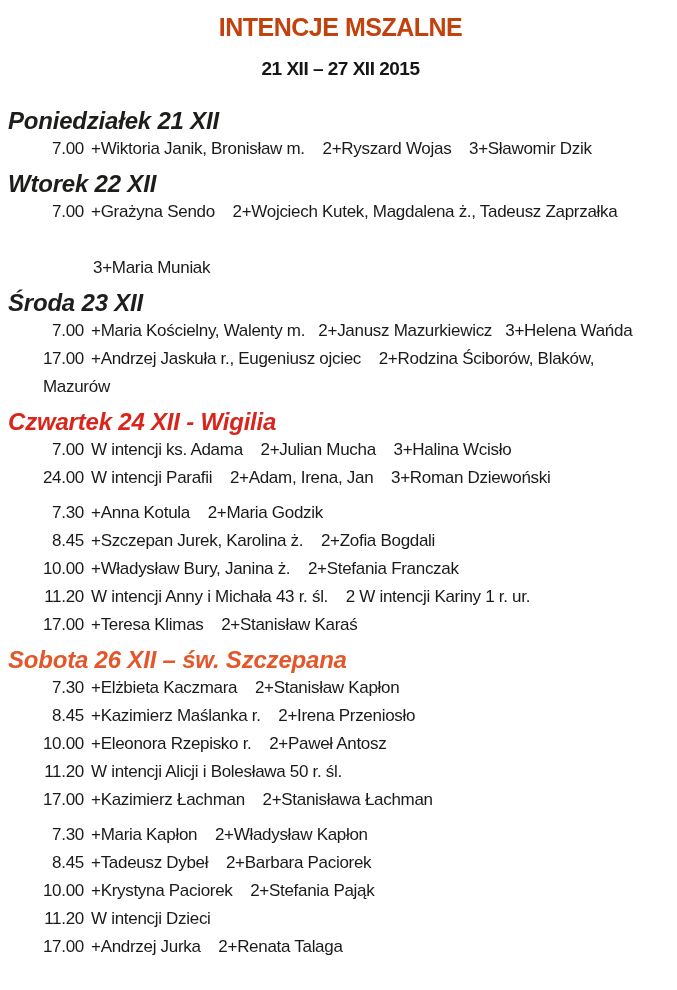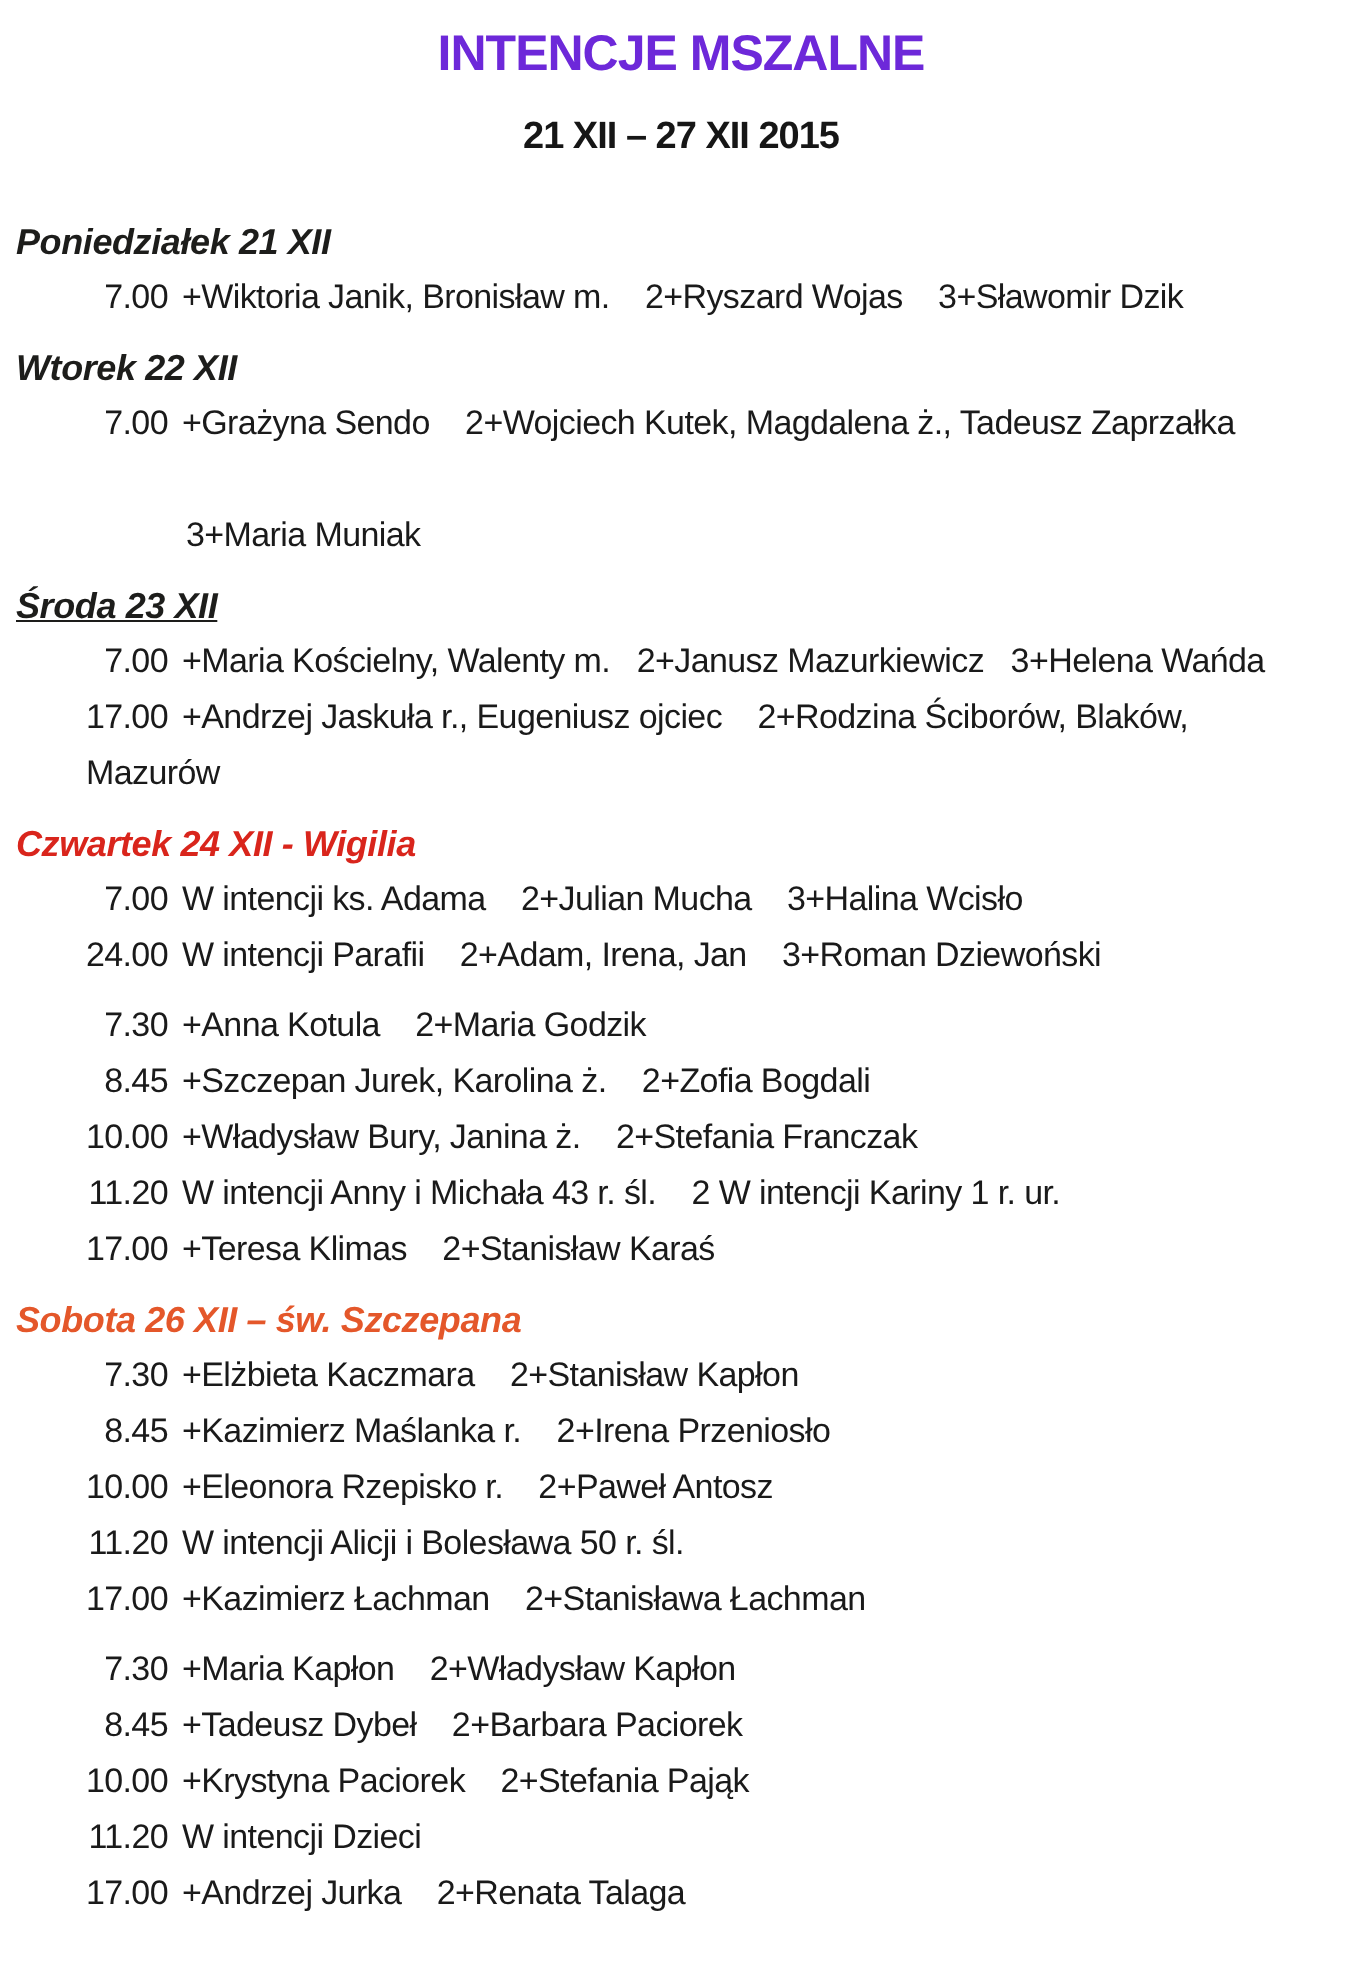--- a/index.html
+++ b/index.html
@@ -17,21 +17,21 @@
     font-family: "Liberation Sans", "DejaVu Sans", sans-serif;
     color: #1a1a1a;
   }
   .title {
     margin: 2px 0 0 0;
     text-align: center;
     font-size: 25px;
     font-weight: 700;
     letter-spacing: -0.5px;
     line-height: 34px;
-    color: #6d28d9;
+    color: #c2410c;
   }
   .subtitle {
     margin: 8px 0 0 0;
     text-align: center;
     font-size: 19px;
     font-weight: 700;
     letter-spacing: -0.5px;
     line-height: 34px;
     color: #161616;
   }
@@ -39,21 +39,21 @@
     margin-top: 0;
   }
   .day {
     margin-top: 7px;
   }
   .day:first-child {
     margin-top: 21px;
   }
   .day-header {
     margin: 0;
-    font-size: 18px;
+    font-size: 24px;
     font-weight: 700;
     font-style: italic;
     line-height: 28px;
     letter-spacing: -0.2px;
     white-space: pre-wrap;
   }
   .line {
     display: flex;
     font-size: 17px;
     line-height: 28px;
@@ -96,21 +96,21 @@
 
   <section class="day">
     <h3 class="day-header" style="color: rgb(29, 29, 27);">Wtorek 22 XII</h3>
     <div class="day-lines">
           <div class="line entry"><span class="time">7.00</span><span class="text">+Grażyna Sendo    2+Wojciech Kutek, Magdalena ż., Tadeusz Zaprzałka</span></div>
           <div class="line cont-indent">3+Maria Muniak</div>
         </div>
   </section>
 
   <section class="day">
-    <h3 class="day-header" style="color: rgb(29, 29, 27); text-decoration: underline;">Środa 23 XII</h3>
+    <h3 class="day-header" style="color: rgb(29, 29, 27);">Środa 23 XII</h3>
     <div class="day-lines">
           <div class="line entry"><span class="time">7.00</span><span class="text">+Maria Kościelny, Walenty m.   2+Janusz Mazurkiewicz   3+Helena Wańda</span></div>
           <div class="line entry"><span class="time">17.00</span><span class="text">+Andrzej Jaskuła r., Eugeniusz ojciec    2+Rodzina Ściborów, Blaków,</span></div>
           <div class="line cont-flush">Mazurów</div>
         </div>
   </section>
 
   <section class="day">
     <h3 class="day-header" style="color: rgb(217, 37, 28);">Czwartek 24 XII - Wigilia</h3>
     <div class="day-lines">

